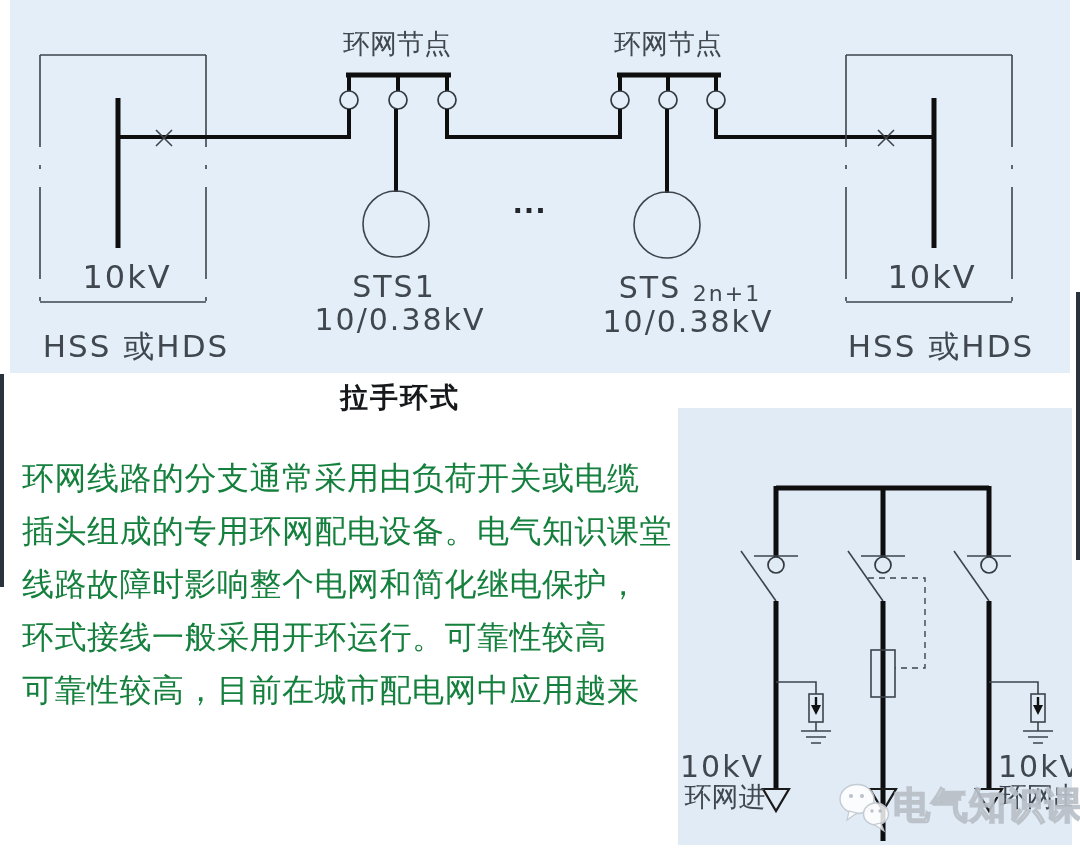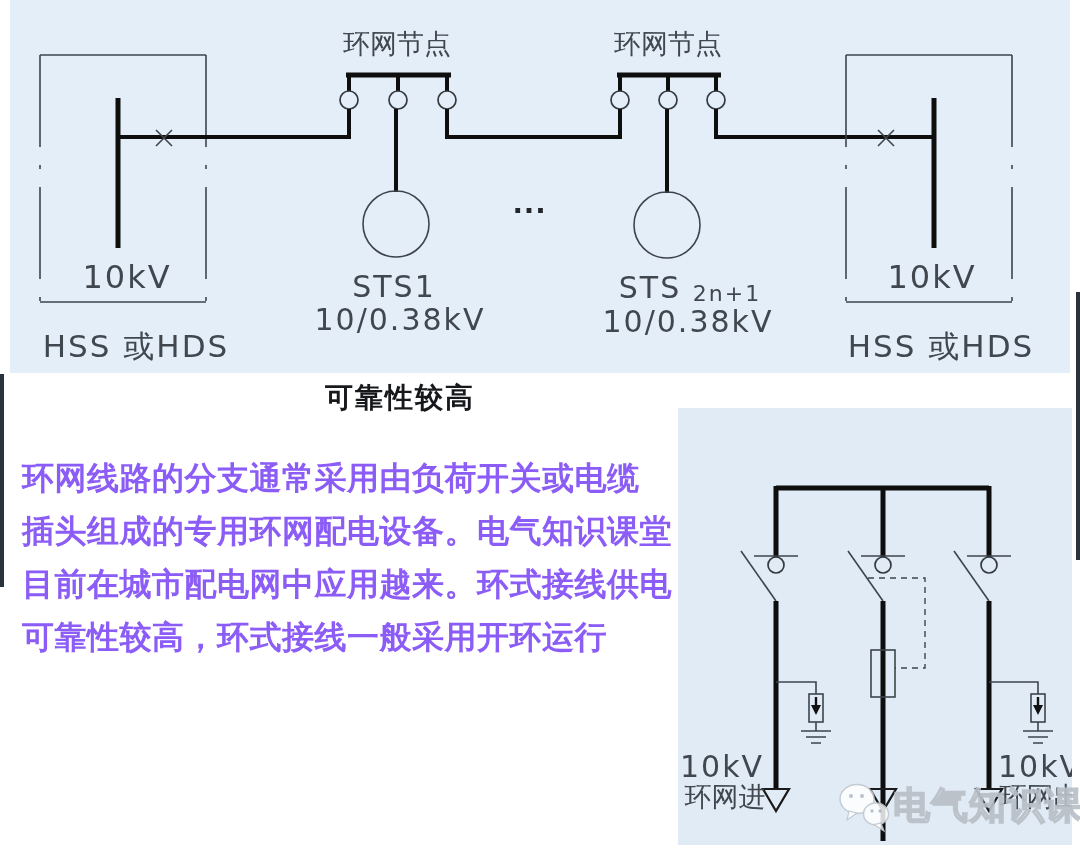--- a/index.html
+++ b/index.html
@@ -7,21 +7,21 @@
          font-family:"Liberation Sans","DejaVu Sans",sans-serif;}
   .panel{position:absolute;}
   .top-panel{left:10px;top:0;width:1060px;height:373px;background:#e4eef8;}
   .right-panel{left:678px;top:408px;width:394px;height:437px;background:#e0ebf6;}
   .top-panel svg,.right-panel svg{position:absolute;left:0;top:0;}
   .caption{position:absolute;left:280px;top:379px;width:240px;text-align:center;
            font-size:28px;font-weight:bold;color:#16181b;letter-spacing:2px;}
   .rp-title{position:absolute;left:700px;top:414px;width:310px;text-align:center;
             font-size:30px;font-weight:bold;color:#16181b;letter-spacing:2px;}
   .paragraph{position:absolute;left:22px;top:452px;width:660px;}
-  .paragraph div{font-size:32px;line-height:53px;font-weight:bold;color:#8b5cf6;
+  .paragraph div{font-size:32px;line-height:53px;font-weight:normal;color:#15803d;
                  white-space:nowrap;letter-spacing:0.5px;}
   .cad{fill:#40474f;font-family:"DejaVu Sans",sans-serif;}
   .cad-lat{letter-spacing:2px;}
   .heavy{stroke:#0e0e0e;stroke-width:4;fill:none;}
   .heavy5{stroke:#0e0e0e;stroke-width:5;fill:none;}
   .thin{stroke:#3d444c;stroke-width:1.6;fill:none;}
   .nodec{stroke:#33393f;stroke-width:1.7;fill:#e4eef8;}
   .swc{stroke:#33393f;stroke-width:1.7;fill:#e0ebf6;}
   .dash{stroke:#3d444c;stroke-width:1.4;fill:none;stroke-dasharray:6 5;}
   .tri{stroke:#1a1a1a;stroke-width:2.2;fill:none;}
@@ -102,27 +102,28 @@
         <path class="thin" d="M846,55 V302" stroke-dasharray="92 18 4 18"></path>
         <path class="thin" d="M1012,55 V302" stroke-dasharray="92 18 4 18"></path>
         <path class="heavy5" d="M934,98 V248"></path>
         <path class="thin" d="M878,130 L894,146 M894,130 L878,146"></path>
         <text class="cad cad-lat" x="932" y="288" font-size="32" text-anchor="middle">10kV</text>
       </g>
       <text class="cad cad-lat" x="941" y="357" font-size="31" text-anchor="middle">HSS 或HDS</text>
     </svg>
   </div>
 
-  <div class="caption">可靠性较高</div>
+  <div class="caption">拉手环式</div>
 
   <div class="paragraph">
     <div>环网线路的分支通常采用由负荷开关或电缆</div>
     <div>插头组成的专用环网配电设备。电气知识课堂</div>
-    <div>目前在城市配电网中应用越来。环式接线供电</div>
-    <div>可靠性较高，环式接线一般采用开环运行</div>
+    <div>线路故障时影响整个电网和简化继电保护，</div>
+    <div>环式接线一般采用开环运行。可靠性较高</div>
+    <div>可靠性较高，目前在城市配电网中应用越来</div>
   </div>
 
   <div class="rp-title">环网柜主接线</div>
 
   <div class="panel right-panel">
     <svg width="394" height="437" viewBox="0 0 394 437">
 
       <path class="heavy5" d="M98,80 H311"></path>
       <path class="heavy5" d="M98,78 V149 M205,78 V149 M311,78 V149"></path>
 

